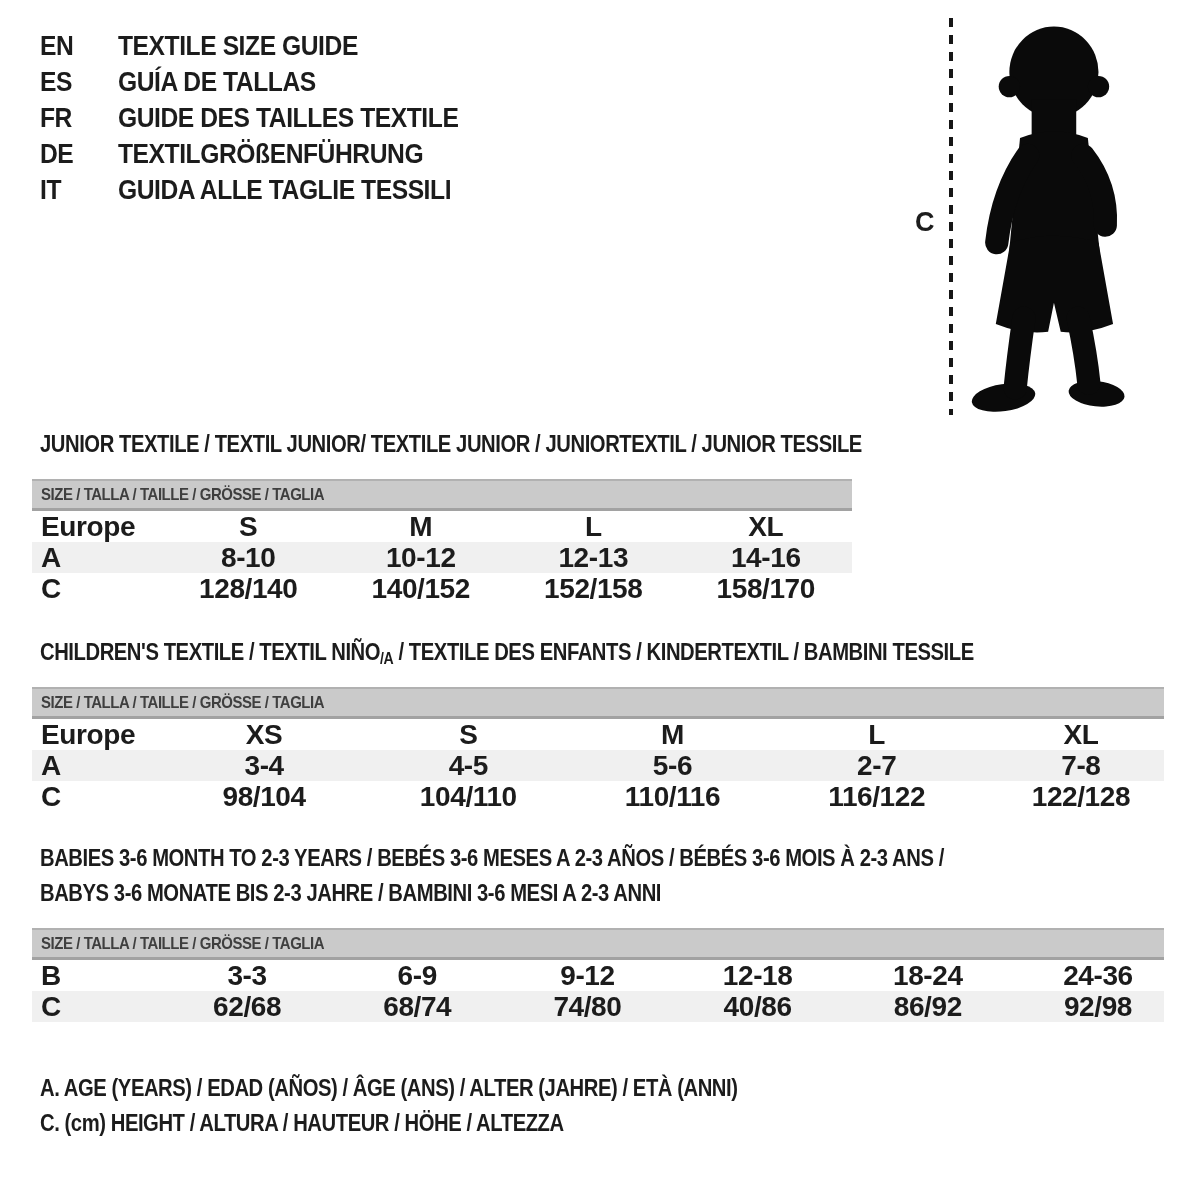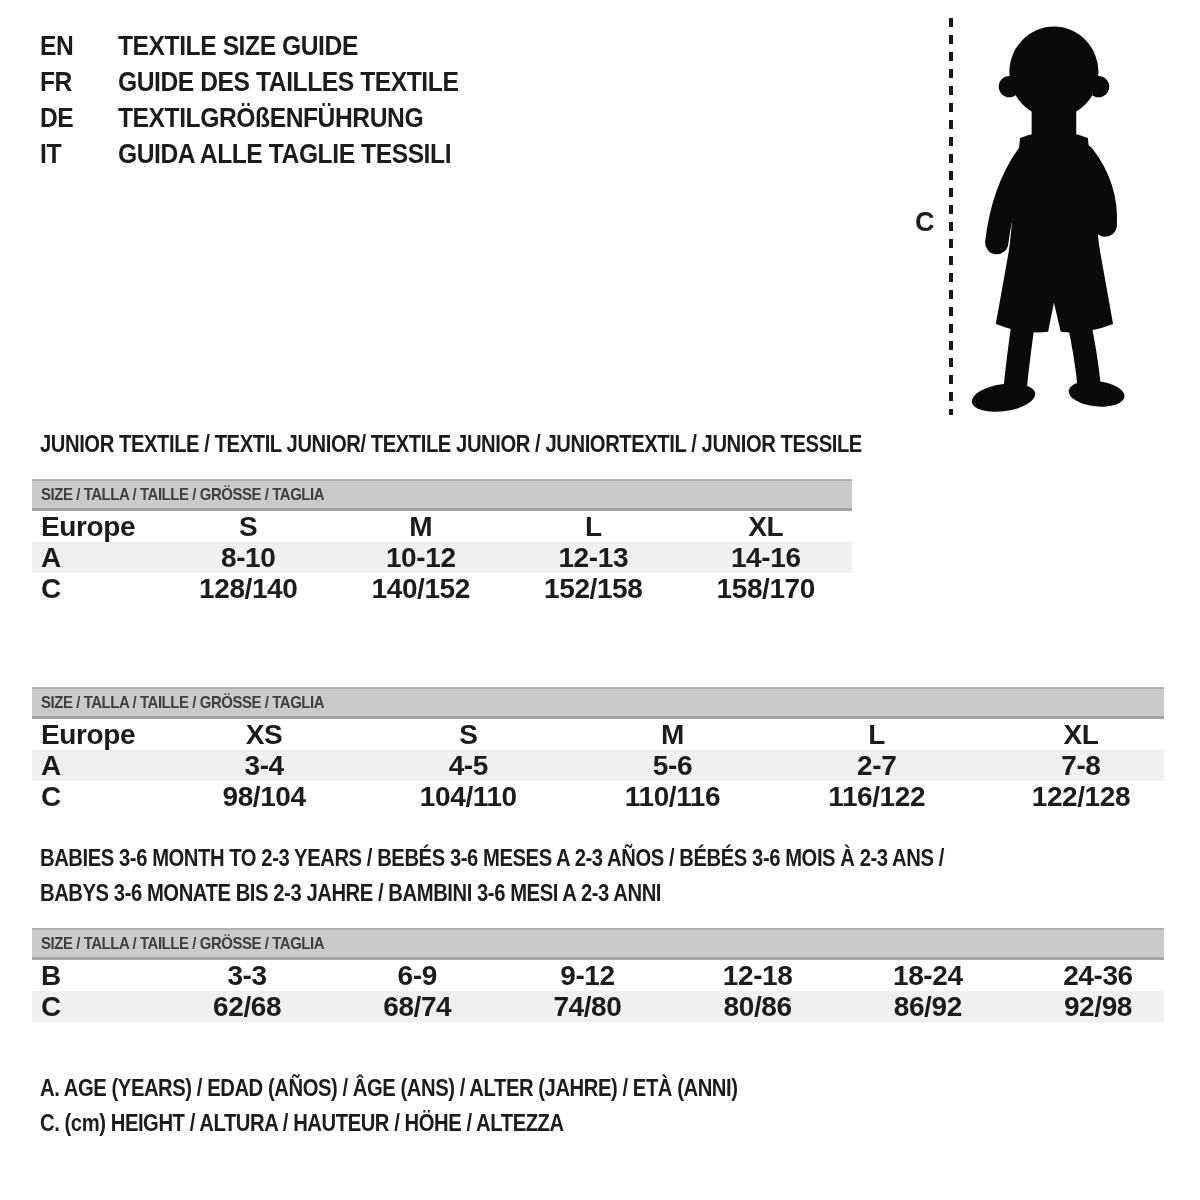--- a/index.html
+++ b/index.html
@@ -62,20 +62,24 @@
 </style>
 </head>
 <body>
 
 <div class="page">
 
   <section class="lang-block">
     <div class="lang-row">
       <span class="lang-code cond">EN</span>
       <span class="lang-title cond">TEXTILE SIZE GUIDE</span>
+    </div>
+    <div class="lang-row">
+      <span class="lang-code cond">ES</span>
+      <span class="lang-title cond">GUÍA DE TALLAS</span>
     </div>
     <div class="lang-row">
       <span class="lang-code cond">FR</span>
       <span class="lang-title cond">GUIDE DES TAILLES TEXTILE</span>
     </div>
     <div class="lang-row">
       <span class="lang-code cond">DE</span>
       <span class="lang-title cond">TEXTILGRÖßENFÜHRUNG</span>
     </div>
     <div class="lang-row">
@@ -126,20 +130,21 @@
     </div>
     <div class="trow">
       <span class="cell label">C</span>
       <span class="cell c">128/140</span>
       <span class="cell c">140/152</span>
       <span class="cell c">152/158</span>
       <span class="cell c">158/170</span>
     </div>
   </div>
 
+  <h2 class="sec-title" style="top:639px"><span class="cond"><span>CHILDREN'S TEXTILE / TEXTIL NIÑO</span><span class="sub-a">/A</span><span> / TEXTILE DES ENFANTS / KINDERTEXTIL / BAMBINI TESSILE</span></span></h2>
   <div class="table w-b" style="top:687px">
     <div class="size-bar">
       <span class="cond">SIZE / TALLA / TAILLE / GRÖSSE / TAGLIA</span>
     </div>
     <div class="trow">
       <span class="cell label">Europe</span>
       <span class="cell c">XS</span>
       <span class="cell c">S</span>
       <span class="cell c">M</span>
       <span class="cell c">L</span>
@@ -176,21 +181,21 @@
       <span class="cell c">9-12</span>
       <span class="cell c">12-18</span>
       <span class="cell c">18-24</span>
       <span class="cell c">24-36</span>
     </div>
     <div class="trow shade">
       <span class="cell label">C</span>
       <span class="cell c">62/68</span>
       <span class="cell c">68/74</span>
       <span class="cell c">74/80</span>
-      <span class="cell c">80/86</span>
+      <span class="cell c">40/86</span>
       <span class="cell c">86/92</span>
       <span class="cell c">92/98</span>
     </div>
   </div>
 
   <section class="legend">
     <div class="legend-line">
       <span class="cond">A. AGE (YEARS) / EDAD (AÑOS) / ÂGE (ANS) / ALTER (JAHRE) / ETÀ (ANNI)</span>
     </div>
     <div class="legend-line">

